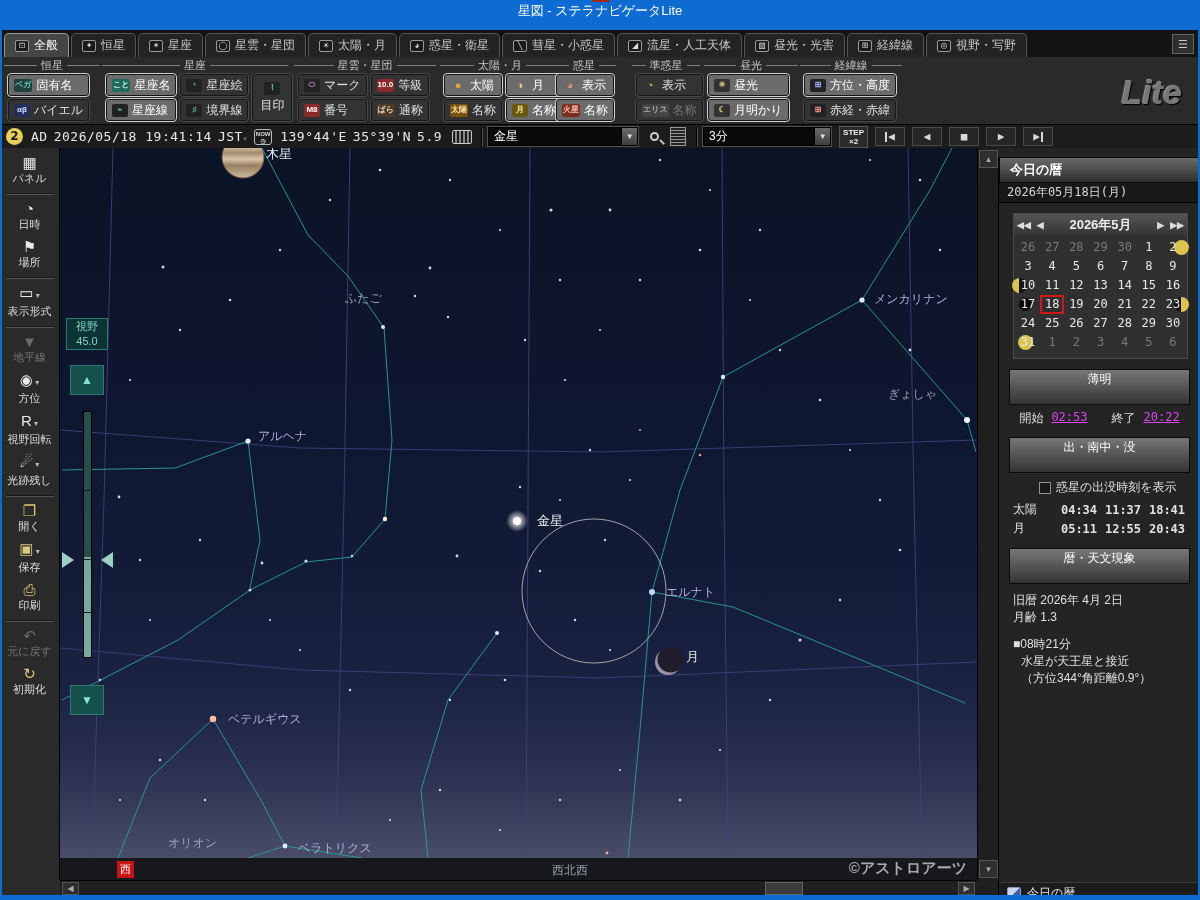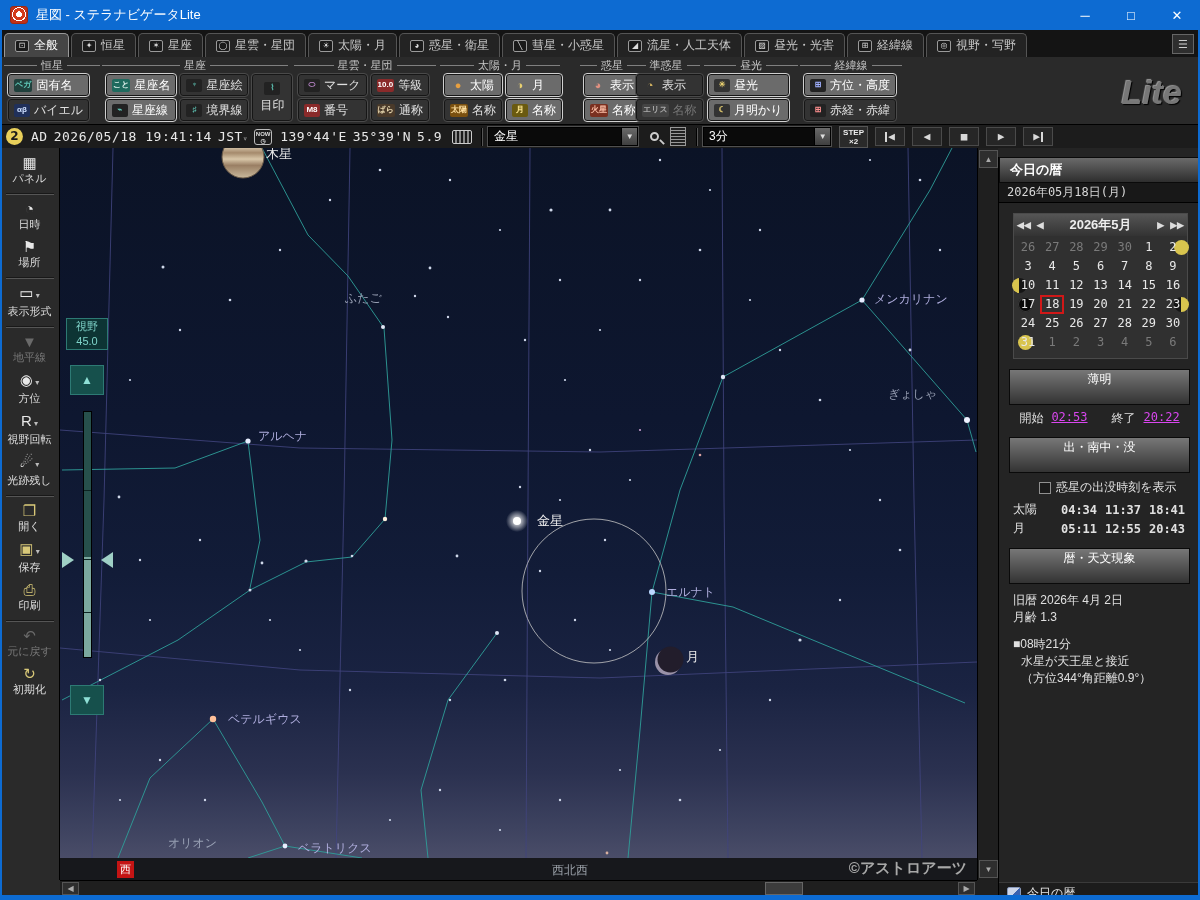--- a/index.html
+++ b/index.html
@@ -2,21 +2,21 @@
 <html><head>
 <meta charset="utf-8">
 <style>
   * { box-sizing: border-box; margin: 0; padding: 0; }
   html,body { width:1200px; height:900px; background:#000; overflow:hidden;
               font-family:"Liberation Sans", sans-serif; }
   #app { position:absolute; inset:0; background:#242424; }
 
   
   #titlebar { position:absolute; left:0; top:0; width:1200px; height:30px;
-    background:#0d6bd2; display:flex; align-items:center; color:#fff; }
+    background:#0d6bd2; display:flex; align-items:center; color:#fff;flex-direction:column; }
   #app-icon { width:18px; height:18px; margin:0 8px 0 10px; border-radius:3px;
     background:radial-gradient(circle at 50% 45%, #fff 0 3px, #d43a1a 3px 6px, #fff 6px 7px, #c03018 7px);
     border:1px solid #a02810; }
   #title-text { font-size:13px; }
   #win-controls { margin-left:auto; display:flex; }
   .winbtn { width:46px; height:30px; display:flex; align-items:center; justify-content:center;
     font-size:13px; color:#fff; }
   
   #tabbar { position:absolute; left:0; top:30px; width:1200px; height:27px;
     background:#141414; display:flex; align-items:flex-end; padding-left:4px; }
@@ -333,21 +333,21 @@
               <span class="ric" style="color: rgb(232, 208, 112); font-size: 11px;">◑</span>
               <span>月</span>
             </div>
             <div class="rbtn on">
               <span class="ric" style="color: rgb(255, 232, 144); background: rgb(106, 90, 16);">月</span>
               <span>名称</span>
             </div>
           </div>
         </div>
       </div>
-      <div class="rgroup" style="left: 580px; width: 64px;">
+      <div class="rgroup" style="left: 552px; width: 64px;">
         <div class="rgroup-title">
           <span>惑星</span>
         </div>
         <div class="rcols">
           <div class="rcol">
             <div class="rbtn on">
               <span class="ric" style="color: rgb(224, 144, 128); font-size: 11px;">◕</span>
               <span>表示</span>
             </div>
             <div class="rbtn on">

